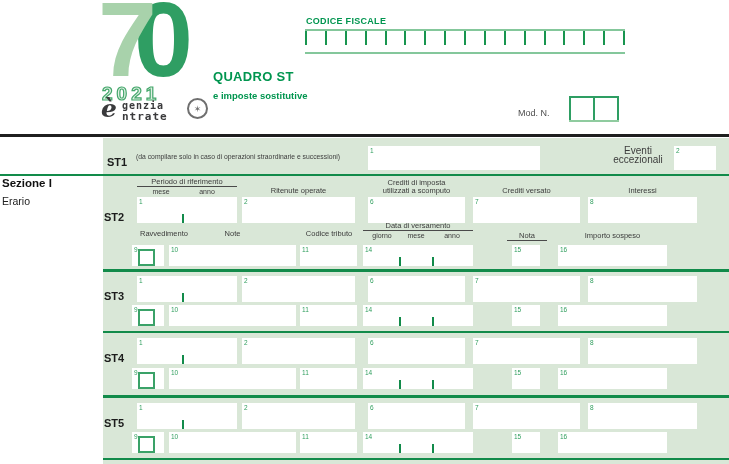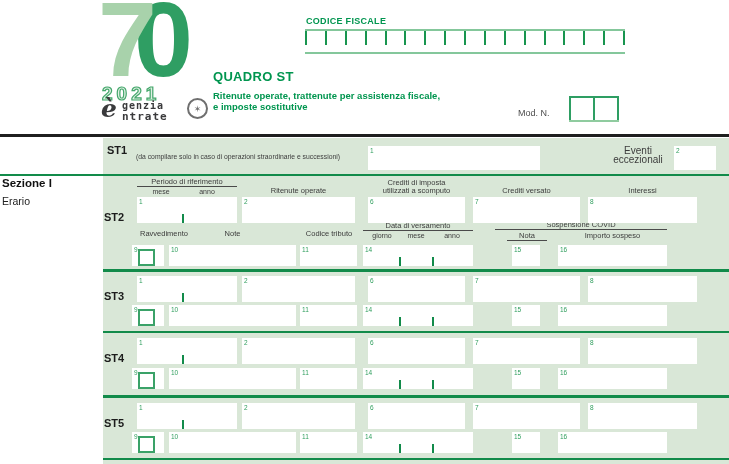--- a/index.html
+++ b/index.html
@@ -37,21 +37,21 @@
   .gl2{left:103px;top:269px;width:626px;}
   .gl3{left:103px;top:330.5px;width:626px;}
   .gl4{left:103px;top:395px;width:626px;}
   .gl5{left:103px;top:457.5px;width:626px;}
 
   .stname{font-size:11px;font-weight:bold;color:#1c1c1c;}
   .seztitle{left:2px;top:177px;font-size:11.5px;font-weight:bold;color:#111;}
   .sezsub{left:2px;top:195px;font-size:10.5px;color:#222;}
 
   
-  .st1lab{left:107px;top:144px;}
+  .st1lab{left:107px;top:156px;}
   .st1title{left:136px;top:141px;font-size:8.5px;color:#2b2b2b;letter-spacing:-.1px;}
   .st1sub{left:136px;top:153px;font-size:6.8px;color:#3c3c3c;}
   .eventi{left:606px;top:147px;width:64px;font-size:10px;line-height:8.5px;text-align:center;color:#3c3c3c;}
 
   .wf{position:absolute;background:#fff;}
   .wf .num{position:absolute;left:2px;top:1px;font-size:6.5px;color:#2f9e5d;font-style:normal;}
   .st1f1{left:368px;top:146px;width:172px;height:24px;}
   .st1f2{left:674px;top:146px;width:42px;height:24px;}
 
   
@@ -103,21 +103,20 @@
       <i></i>
       <i></i>
       <i></i>
       <i></i>
       <i></i>
       <i></i>
   </div>
 
   <div class="abs quadro">QUADRO ST</div>
   <div class="abs qsub">
-    <div>Ritenute operate, trattenute per assistenza fiscale,</div>
     <div>e imposte sostitutive</div>
   </div>
 
   <div class="abs modn">Mod. N.</div>
   <div class="abs modcomb">
       <i></i>
       <i></i>
       <i></i>
     </div>
 
@@ -154,21 +153,20 @@
   <div class="h" style="left:473px;top:186px;width:107px;">Crediti versato</div>
   <div class="h" style="left:588px;top:186px;width:109px;">Interessi</div>
 
   <div class="h" style="left:118px;top:229px;width:92px;">Ravvedimento</div>
   <div class="h" style="left:169px;top:229px;width:127px;">Note</div>
   <div class="h" style="left:289px;top:229px;width:80px;">Codice tributo</div>
   <div class="h uline" style="left:363px;top:221px;width:110px;">Data di versamento</div>
   <div class="h hsmall" style="left:363px;top:232px;width:38px;">giorno</div>
   <div class="h hsmall" style="left:401px;top:232px;width:30px;">mese</div>
   <div class="h hsmall" style="left:431px;top:232px;width:42px;">anno</div>
-  <div class="h uline" style="left:495px;top:220px;width:172px;">Sospensione COVID</div>
   <div class="h uline" style="left:507px;top:231px;width:40px;">Nota</div>
   <div class="h" style="left:558px;top:231px;width:109px;">Importo sospeso</div>
 
   <div class="stgroup" style="top:197px;--g:48px;">
     <div class="stname grouplab">ST2</div>
     <div class="wf r1 f1">
         <span class="num">1</span>
         <i class="tick t45"></i>
       </div>
     <div class="wf r1 f2">

